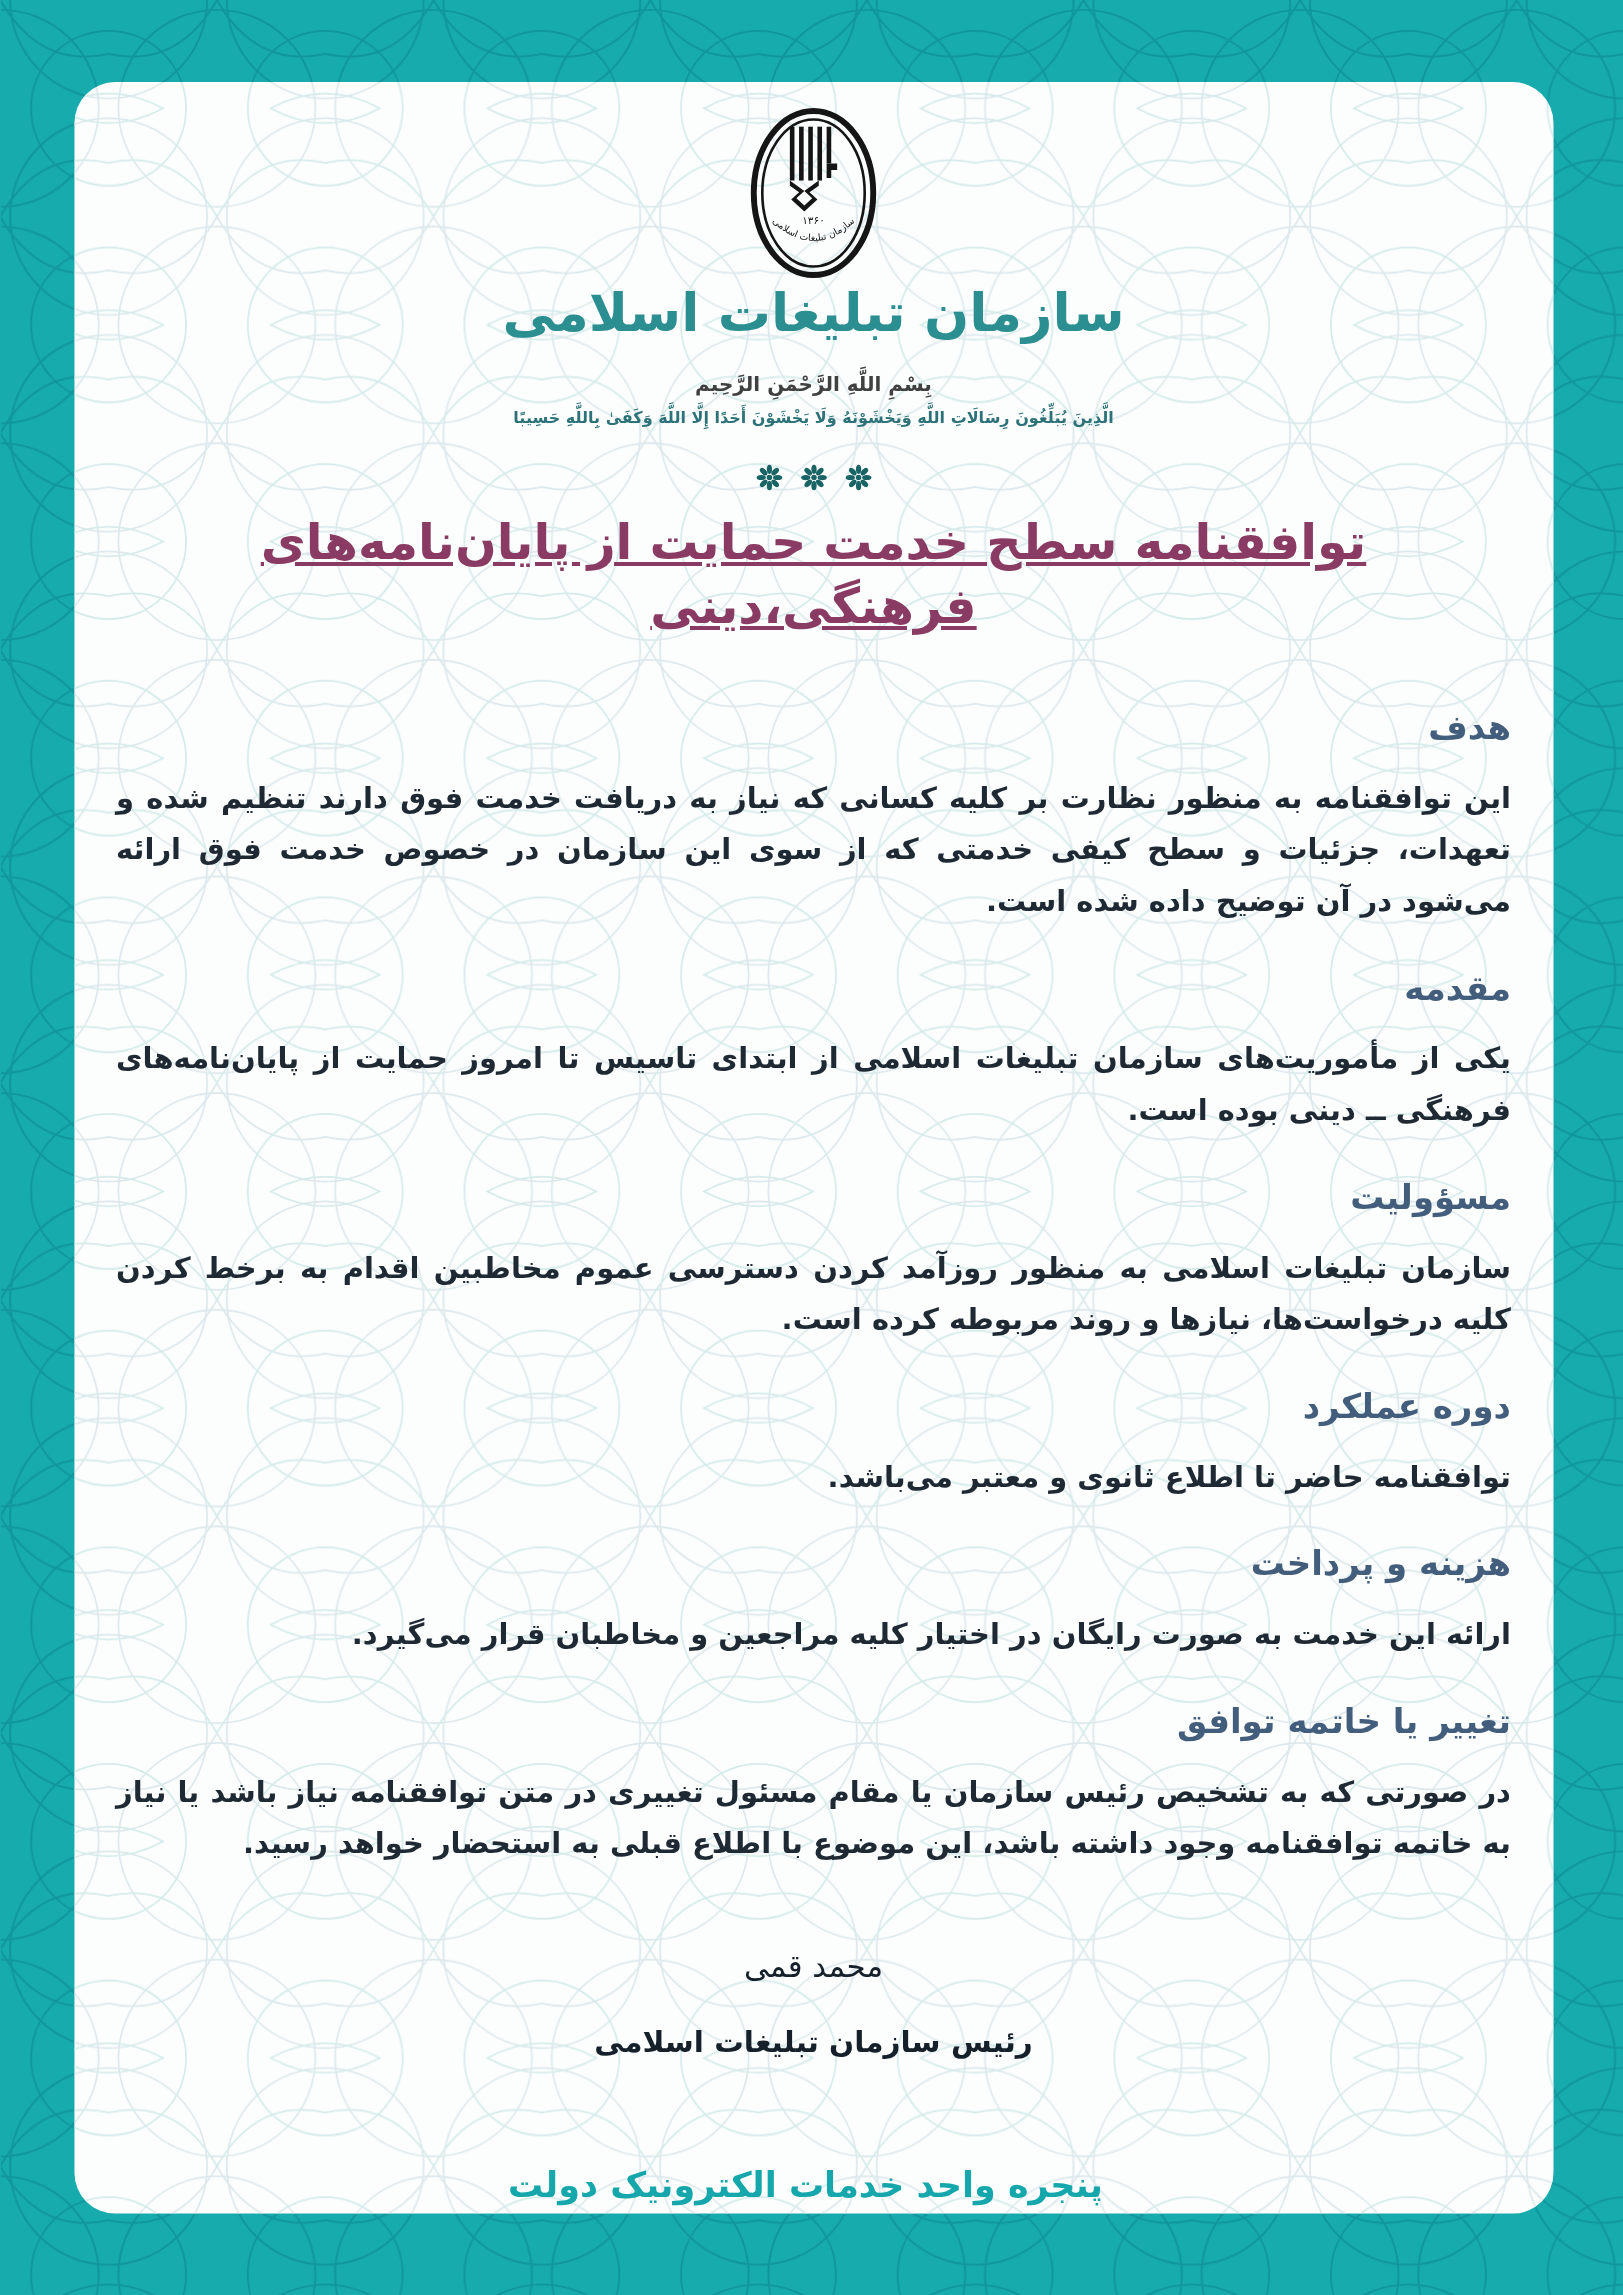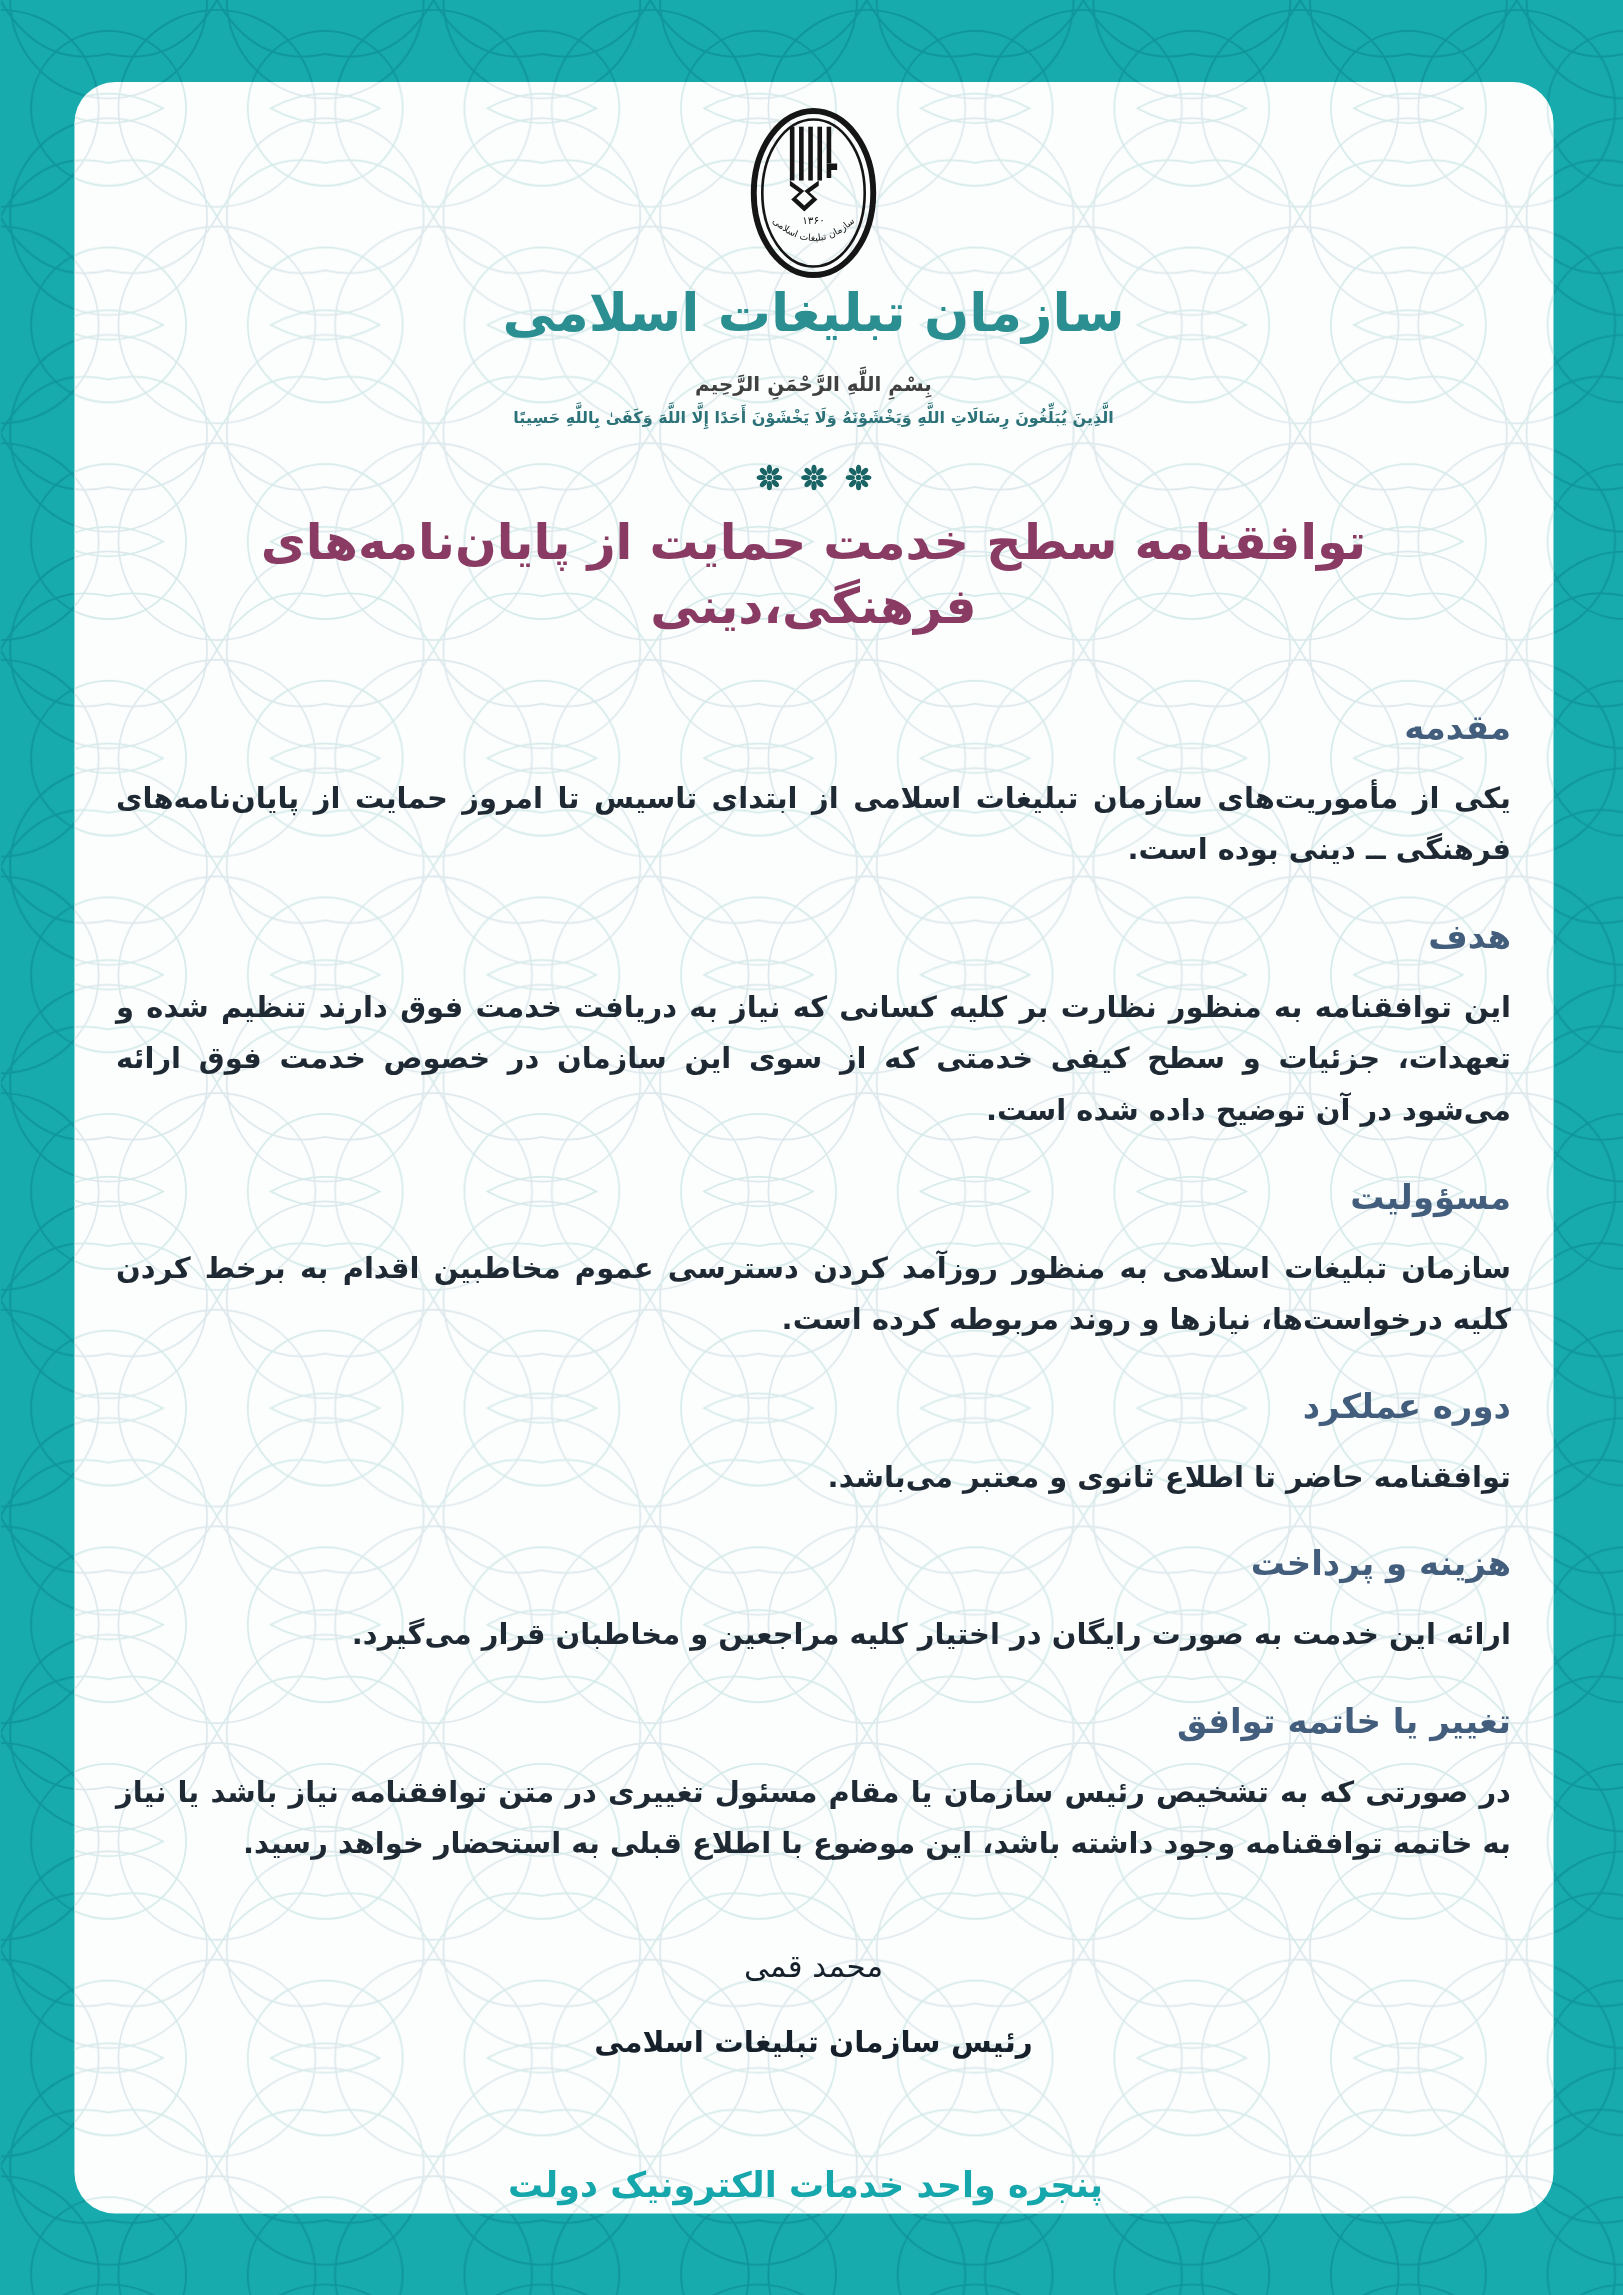--- a/index.html
+++ b/index.html
@@ -16,21 +16,21 @@
   }
   .emblem-wrap{margin-top:13px;line-height:0;}
   .calligraphy{
     margin-top:3.9px;font-size:53px;line-height:1.15;font-weight:bold;
     color:#2b8f92;letter-spacing:-1.3px;
   }
   .bismillah{margin-top:27.6px;font-size:20px;line-height:1.3;font-weight:bold;color:#404040;}
   .verse{margin-top:10.5px;font-size:16px;line-height:1.3;font-weight:bold;color:#2c7278;}
   .separator{margin-top:34px;line-height:0;}
   .doc-title{
-    margin-top:19.7px;font-size:49px;line-height:1.3;font-weight:bold;color:#8a3b64;
+    margin-top:19.7px;font-size:49px;line-height:1.3;font-weight:bold;color:#8a3b64;text-decoration:underline;
   }
   .sections{margin-top:66px;text-align:right;}
   .section{margin-bottom:38px;}
   .section-heading{
     margin:0 0 22px 0;font-size:34px;line-height:1.35;font-weight:bold;color:#435e7c;
   }
   .section-body{
     margin:0;font-size:29px;line-height:1.78;font-weight:bold;color:#1e2933;
     text-align:justify;text-justify:inter-word;
   }
@@ -126,26 +126,26 @@
       <use href="#flower" x="0" y="0"></use>
       <use href="#flower" x="68" y="0"></use>
       <use href="#flower" x="136" y="0"></use>
     </svg>
   </div>
 
   <h1 class="doc-title">توافقنامه سطح خدمت حمایت از پایان‌نامه‌های فرهنگی،دینی</h1>
 
   <div class="sections">
     <div class="section">
+      <h2 class="section-heading">هدف</h2>
+      <p class="section-body">این توافقنامه به منظور نظارت بر کلیه کسانی که نیاز به دریافت خدمت فوق دارند تنظیم شده و تعهدات، جزئیات و سطح کیفی خدمتی که از سوی این سازمان در خصوص خدمت فوق ارائه می‌شود در آن توضیح داده شده است.</p>
+    </div>
+    <div class="section">
       <h2 class="section-heading">مقدمه</h2>
       <p class="section-body">یکی از مأموریت‌های سازمان تبلیغات اسلامی از ابتدای تاسیس تا امروز حمایت از پایان‌نامه‌های فرهنگی ــ دینی بوده است.</p>
-    </div>
-    <div class="section">
-      <h2 class="section-heading">هدف</h2>
-      <p class="section-body">این توافقنامه به منظور نظارت بر کلیه کسانی که نیاز به دریافت خدمت فوق دارند تنظیم شده و تعهدات، جزئیات و سطح کیفی خدمتی که از سوی این سازمان در خصوص خدمت فوق ارائه می‌شود در آن توضیح داده شده است.</p>
     </div>
     <div class="section">
       <h2 class="section-heading">مسؤولیت</h2>
       <p class="section-body">سازمان تبلیغات اسلامی به منظور روزآمد کردن دسترسی عموم مخاطبین اقدام به برخط کردن کلیه درخواست‌ها، نیازها و روند مربوطه کرده است.</p>
     </div>
     <div class="section">
       <h2 class="section-heading">دوره عملکرد</h2>
       <p class="section-body">توافقنامه حاضر تا اطلاع ثانوی و معتبر می‌باشد.</p>
     </div>
     <div class="section">

